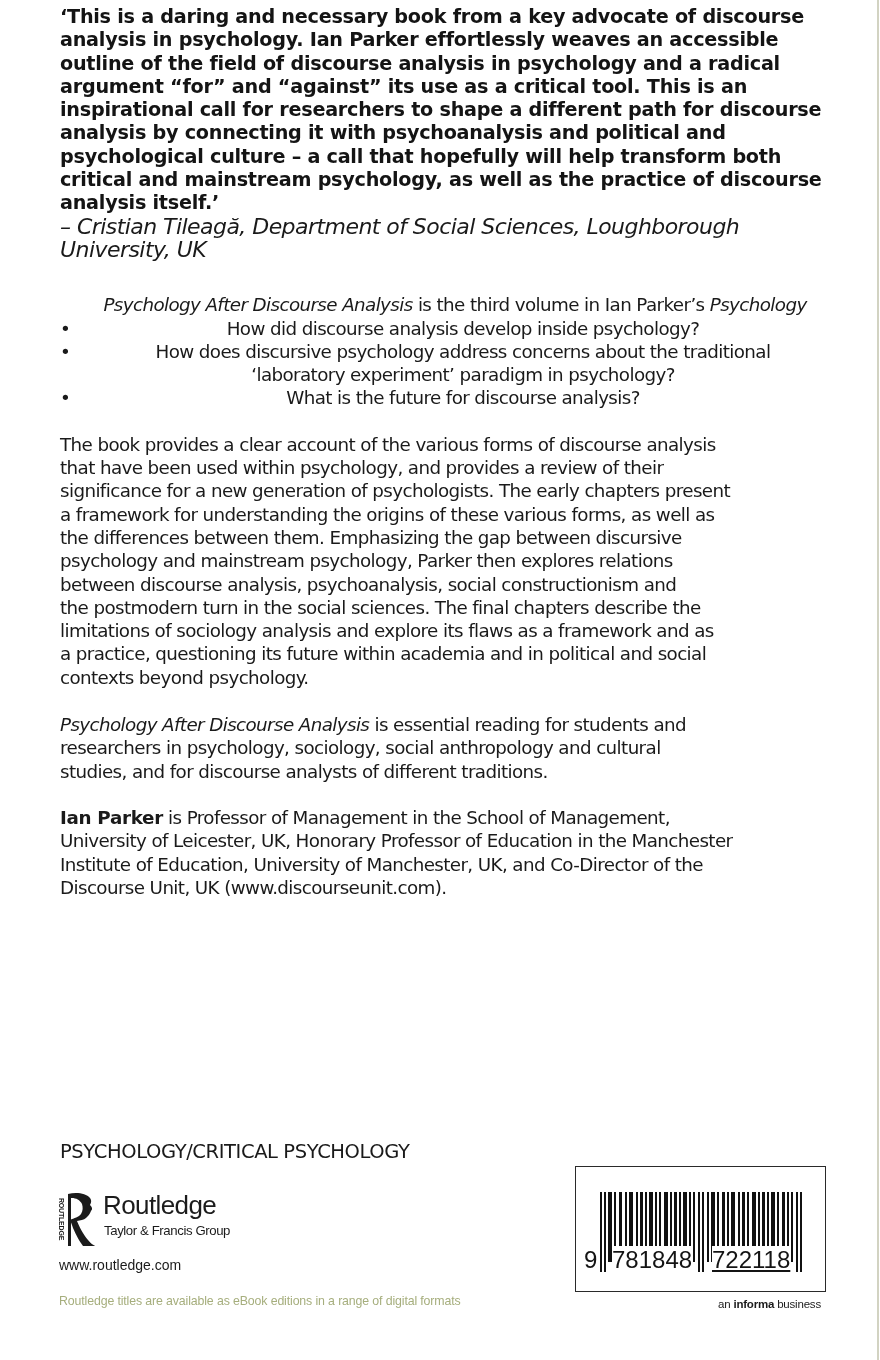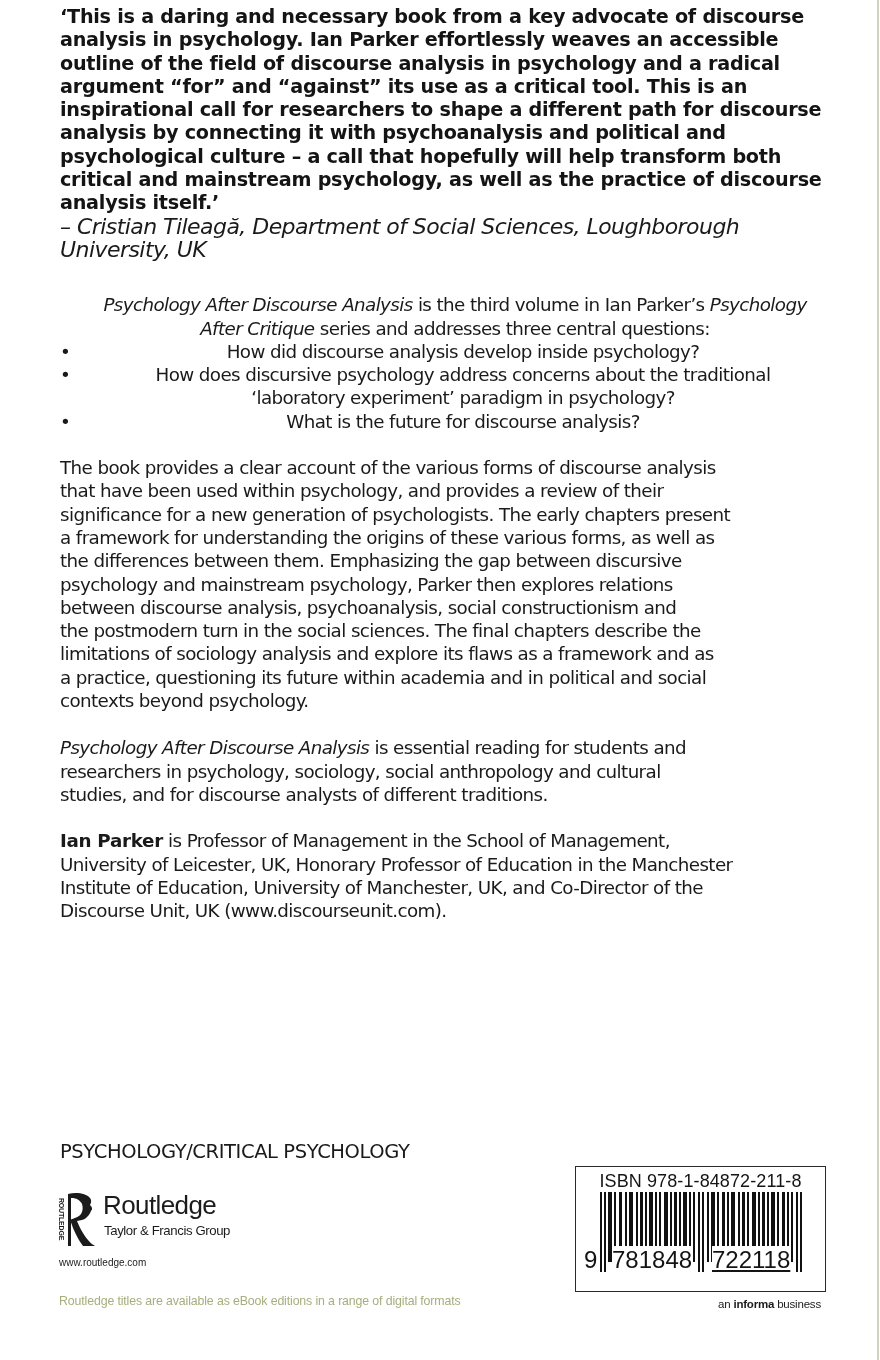--- a/index.html
+++ b/index.html
@@ -48,21 +48,21 @@
   .logo-name {
     position: absolute; left: 47px; top: -2px; font-family: "Liberation Sans", sans-serif;
     font-size: 26px; letter-spacing: -0.6px; color: #1b1b1b;
   }
   .logo-group {
     position: absolute; left: 48px; top: 31px; font-family: "Liberation Sans", sans-serif;
     font-size: 13.2px; letter-spacing: -0.4px; color: #1b1b1b; text-align: center;
   }
   .site-url {
     position: absolute; left: 59px; top: 1257px; font-family: "Liberation Sans", sans-serif;
-    font-size: 10px; color: #1b1b1b;
+    font-size: 14px; color: #1b1b1b;
   }
   .ebook-note {
     position: absolute; left: 59px; top: 1293px; font-family: "Liberation Sans", sans-serif;
     font-size: 13.3px; color: #a6ae7d; letter-spacing: -0.15px; transform: scaleX(0.93); transform-origin: left;
   }
   .isbn-box {
     position: absolute; left: 575px; top: 1166px; width: 251px; height: 126px;
     border: 1.5px solid #2a2a2a; box-sizing: border-box; background: #fff;
   }
   .isbn-text {
@@ -96,21 +96,20 @@
     <div>inspirational call for researchers to shape a different path for discourse</div>
     <div>analysis by connecting it with psychoanalysis and political and</div>
     <div>psychological culture – a call that hopefully will help transform both</div>
     <div>critical and mainstream psychology, as well as the practice of discourse</div>
     <div>analysis itself.’</div>
   </div>
   <p class="attribution">– Cristian Tileagă, Department of Social Sciences, Loughborough University, UK</p>
 
   <div class="body-p p-intro">
     <div><em>Psychology After Discourse Analysis</em><span> is the third volume in Ian Parker’s </span><em>Psychology</em></div>
-    <div><em>After Critique</em><span> series and addresses three central questions:</span></div>
     <ul class="bullets">
       <li><span class="dot">•</span><span>How did discourse analysis develop inside psychology?</span></li>
       <li><span class="dot">•</span><span>How does discursive psychology address concerns about the traditional</span><br><span>‘laboratory experiment’ paradigm in psychology?</span></li>
       <li><span class="dot">•</span><span>What is the future for discourse analysis?</span></li>
     </ul>
   </div>
 
   <div class="body-p p-desc">
     <div>The book provides a clear account of the various forms of discourse analysis</div>
     <div>that have been used within psychology, and provides a review of their</div>
@@ -148,21 +147,20 @@
     <path d="M2 6 L5 6 L5 54 L2 54 Z" fill="#1b1b1b"></path>
   </svg>
   <div class="logo-name">Routledge</div>
   <div class="logo-group">Taylor &amp; Francis Group</div>
 </div>
 
 <div class="site-url">www.routledge.com</div>
 <div class="ebook-note">Routledge titles are available as eBook editions in a range of digital formats</div>
 
 <div class="isbn-box">
-  <div class="isbn-text">ISBN 978-1-84872-211-8</div>
   <svg class="barcode" viewBox="0 0 212 80" preserveAspectRatio="none" xmlns="http://www.w3.org/2000/svg">
     <g fill="#111">
       <rect x="4" y="0" width="2" height="80"></rect>
         <rect x="8" y="0" width="2" height="80"></rect>
       <rect x="12" y="0" width="4" height="70"></rect>
         <rect x="18" y="0" width="2" height="70"></rect>
         <rect x="23" y="0" width="3" height="70"></rect>
       <rect x="29" y="0" width="2" height="70"></rect>
         <rect x="33" y="0" width="4" height="70"></rect>
         <rect x="40" y="0" width="2" height="70"></rect>

